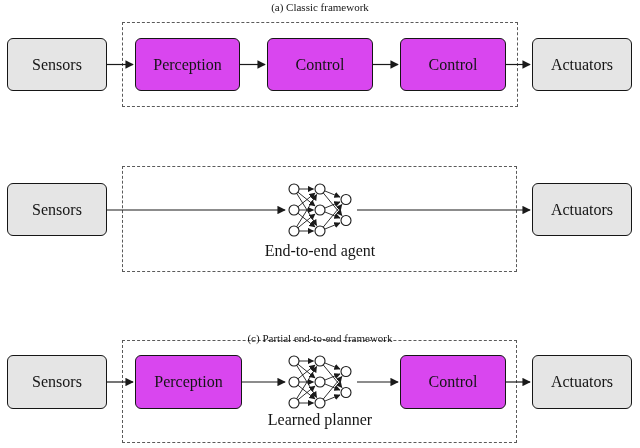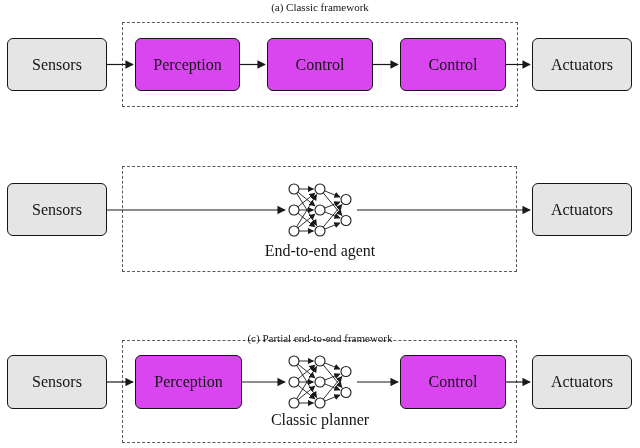--- a/index.html
+++ b/index.html
@@ -121,15 +121,15 @@
   <div class="box gray" style="left:7px; top:183px; width:100px; height:53px">Sensors</div>
   <div class="box gray" style="left:532px; top:183px; width:100px; height:53px">Actuators</div>
   <div class="caption" style="top:242px">End-to-end agent</div>
 
   <div class="title" style="top:332px">(c) Partial end-to-end framework</div>
   <div class="dashed" style="left:122px; top:340px; width:395px; height:103px"></div>
   <div class="box gray" style="left:7px; top:355px; width:100px; height:54px">Sensors</div>
   <div class="box" style="left:135px; top:355px; width:107px; height:54px">Perception</div>
   <div class="box" style="left:400px; top:355px; width:106px; height:54px">Control</div>
   <div class="box gray" style="left:532px; top:355px; width:100px; height:54px">Actuators</div>
-  <div class="caption" style="top:411px">Classic planner</div>
+  <div class="caption" style="top:411px">Learned planner</div>
 
 </div>
 
 </body></html>

